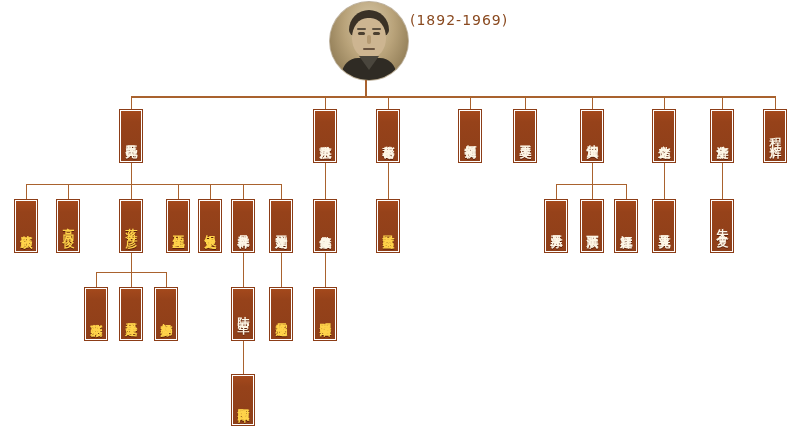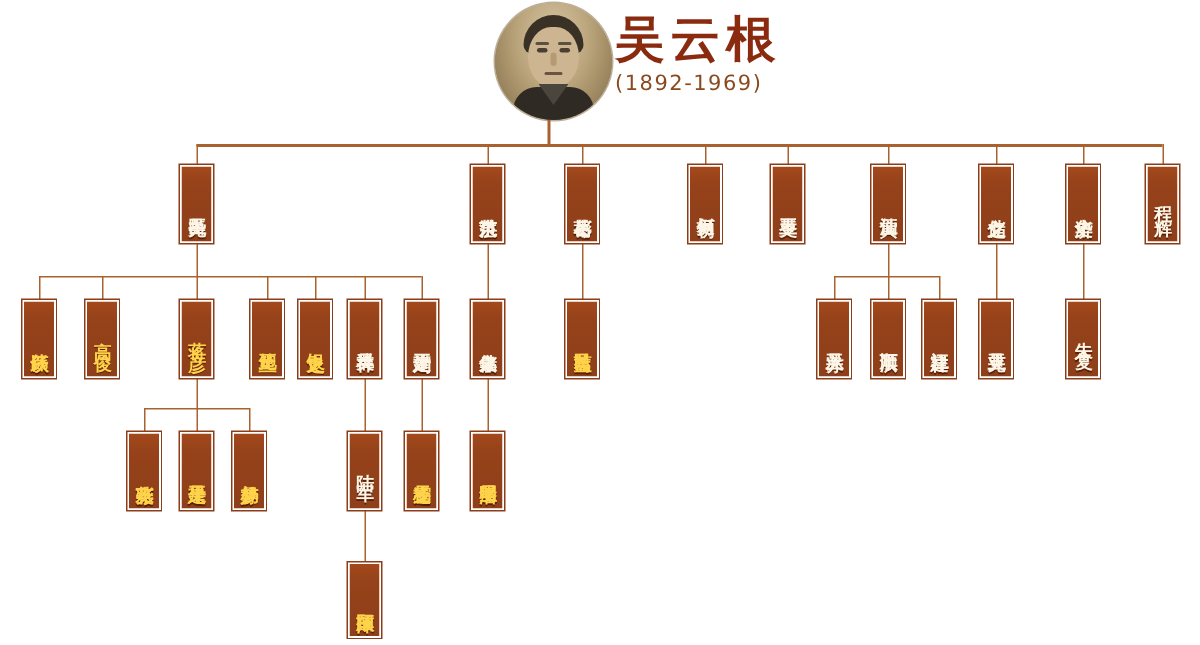--- a/index.html
+++ b/index.html
@@ -90,21 +90,20 @@
       <div class="p-browL"></div>
         <div class="p-browR"></div>
       <div class="p-eyeL"></div>
         <div class="p-eyeR"></div>
       <div class="p-nose"></div>
         <div class="p-mouth"></div>
       <div class="p-body"></div>
         <div class="p-collar"></div>
     </div>
     <div class="title-wrap">
-      <div class="title-name">吴云根</div>
       <div class="title-years">(1892-1969)</div>
     </div>
   </div>
 
   <div id="wires">
       <div class="hline thick" style="left: 131px; top: 96px; width: 644px; background: rgb(169, 98, 46);"></div>
       <div class="vline thick" style="left: 365px; top: 80px; height: 16px; background: rgb(169, 98, 46);"></div>
       <div class="vline" style="left: 131px; top: 96px; height: 14px; background: rgb(169, 98, 46);"></div>
       <div class="vline" style="left: 325px; top: 96px; height: 14px; background: rgb(169, 98, 46);"></div>
       <div class="vline" style="left: 388px; top: 96px; height: 14px; background: rgb(169, 98, 46);"></div>

